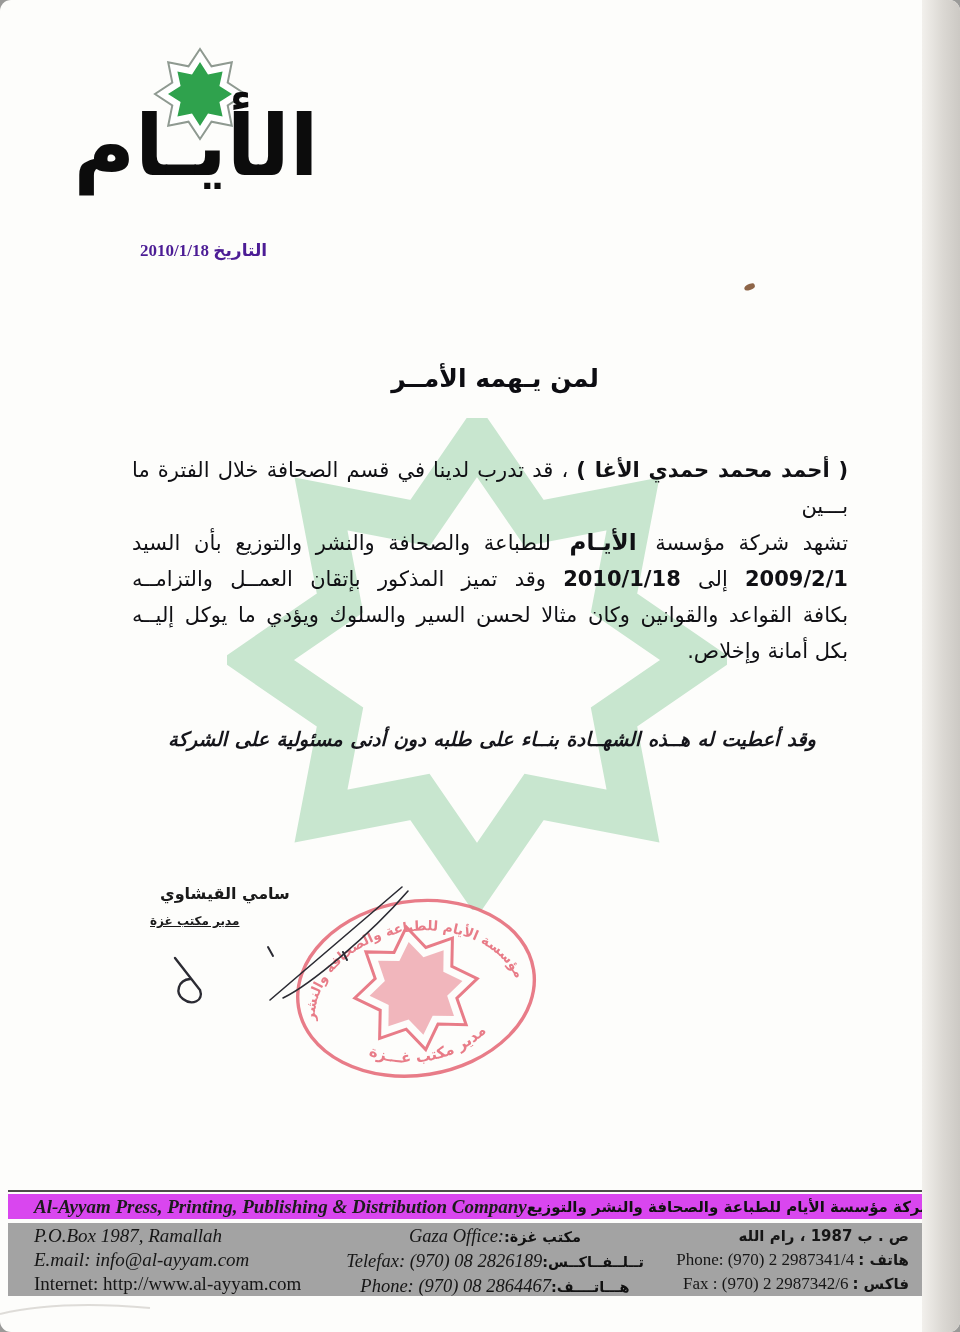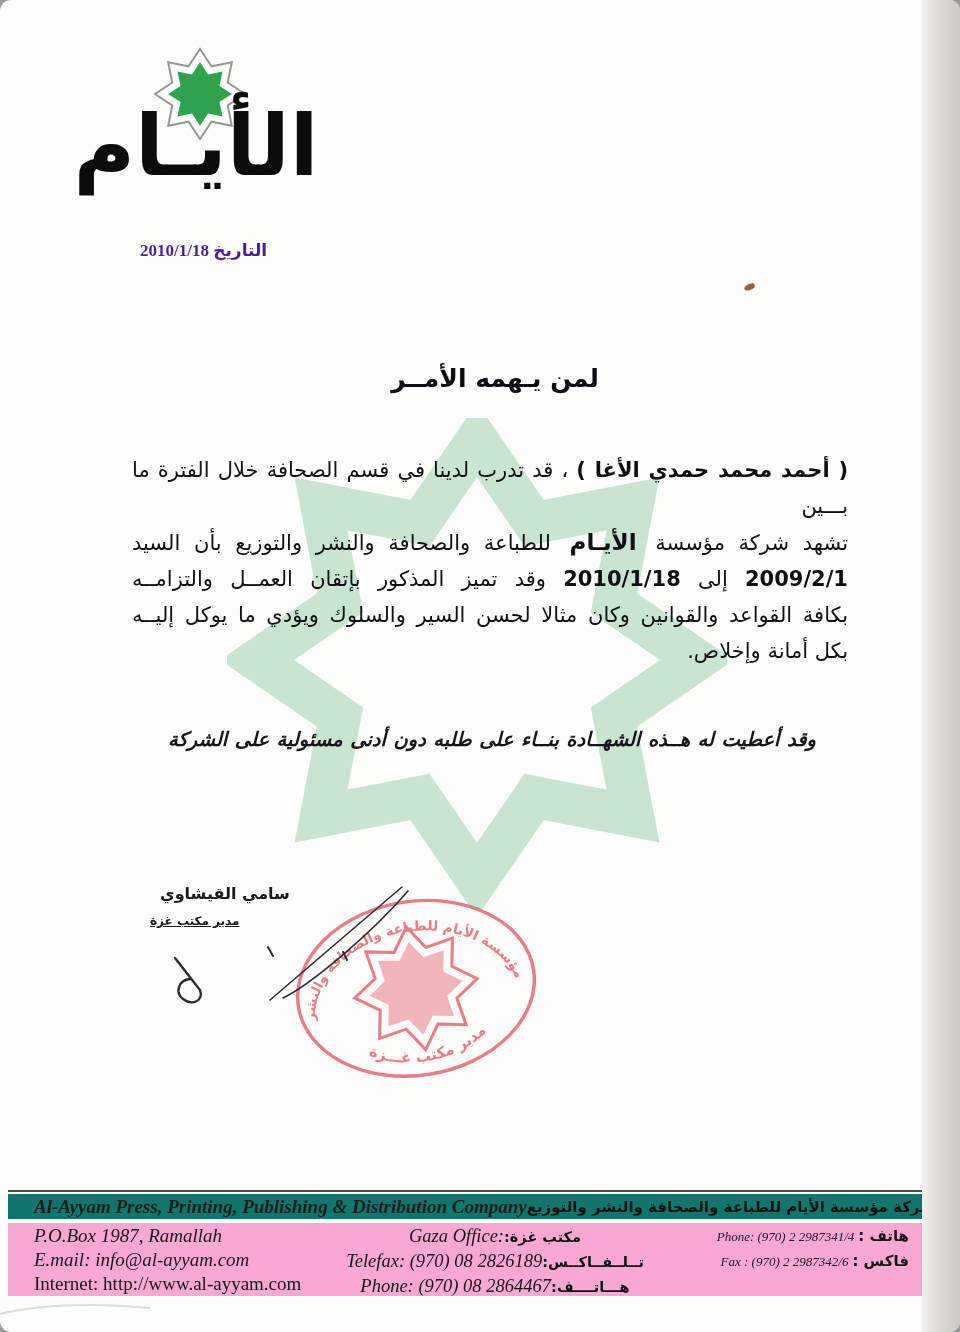--- a/index.html
+++ b/index.html
@@ -35,38 +35,38 @@
   .closing{left:168px;top:728px;width:648px;z-index:2;direction:rtl;
     font-size:19.5px;font-style:italic;font-weight:700;color:#15151b;
     text-align:justify;text-align-last:justify;}
   
   .sig-name{left:160px;top:884px;font-size:16px;font-weight:700;direction:rtl;z-index:3;}
   .sig-role{left:150px;top:914px;font-size:12px;font-weight:700;direction:rtl;z-index:3;text-decoration:underline;}
   .sig-strokes{left:150px;top:875px;z-index:5;}
   .stamp{left:283px;top:886px;z-index:4;}
   
   .f-rule{left:8px;top:1190px;width:927px;height:2px;background:#4c4c49;z-index:2;}
-  .f-band1{left:8px;top:1194px;width:927px;height:25px;background:#0f766e;z-index:2;
+  .f-band1{left:8px;top:1194px;width:927px;height:25px;background:#d946ef;z-index:2;
     display:flex;align-items:center;justify-content:space-between;padding:0;box-sizing:border-box;}
   .f-band1 .en{margin-left:26px;font-family:"Liberation Serif",serif;font-style:italic;
     font-weight:700;font-size:19px;color:#1c1c1c;white-space:nowrap;}
   .f-band1 .ar{margin-right:12px;font-size:15px;font-weight:700;direction:rtl;color:#111;white-space:nowrap;}
-  .f-band2{left:8px;top:1223px;width:927px;height:73px;background:#f9a8d4;z-index:2;}
+  .f-band2{left:8px;top:1223px;width:927px;height:73px;background:#a3a3a3;z-index:2;}
   .f-col1{position:absolute;left:26px;top:1px;width:305px;
     font-family:"Liberation Serif",serif;font-size:19px;line-height:24px;color:#161616;}
   .f-col1 .it{font-style:italic;}
   .f-col2{position:absolute;left:328px;top:1px;width:318px;line-height:24px;}
   .f-col2 .row{display:flex;justify-content:center;align-items:baseline;}
   .f-col2 .en{font-family:"Liberation Serif",serif;font-style:italic;font-size:18.5px;color:#161616;white-space:nowrap;}
   .f-col2 .ar{font-size:14.5px;font-weight:700;direction:rtl;color:#111;white-space:nowrap;}
   .f-col3{position:absolute;right:26px;top:1px;width:276px;direction:rtl;
     line-height:24px;text-align:left;color:#161616;}
   .f-col3 .row{display:flex;justify-content:flex-start;align-items:baseline;direction:rtl;}
   .f-col3 .ar{font-size:15px;font-weight:700;white-space:nowrap;margin-left:4px;}
-  .f-col3 .en{font-family:"Liberation Serif",serif;font-style:italic;font-size:13px;
+  .f-col3 .en{font-family:"Liberation Serif",serif;font-size:17px;
     direction:ltr;unicode-bidi:embed;white-space:nowrap;}
   
   .edge-strip{left:922px;top:0;width:38px;height:1332px;
     background:linear-gradient(to right,#f2f0ec,#dbd8d3 55%,#ccc9c4);z-index:6;}
   .speck{left:744px;top:284px;width:11px;height:6px;background:#7a4a28;
     border-radius:60% 40% 50% 50%;transform:rotate(-18deg);opacity:.85;z-index:3;}
   .corner-line{left:0;top:1292px;z-index:3;}
 </style>
 </head>
 <body>
@@ -152,20 +152,23 @@
         <span class="en">Telefax: (970) 08 2826189</span>
         <span class="ar">تــلــفــاكــس:</span>
       </div>
       <div class="row">
         <span class="en">Phone: (970) 08 2864467</span>
         <span class="ar">هـــاتــــف:</span>
       </div>
     </div>
     <div class="f-col3">
       <div class="row">
+        <span class="ar">ص . ب 1987 ، رام الله</span>
+      </div>
+      <div class="row">
         <span class="ar">هاتف :</span>
         <span class="en">Phone: (970) 2 2987341/4</span>
       </div>
       <div class="row">
         <span class="ar">فاكس :</span>
         <span class="en">Fax : (970) 2 2987342/6</span>
       </div>
     </div>
   </div>
 

